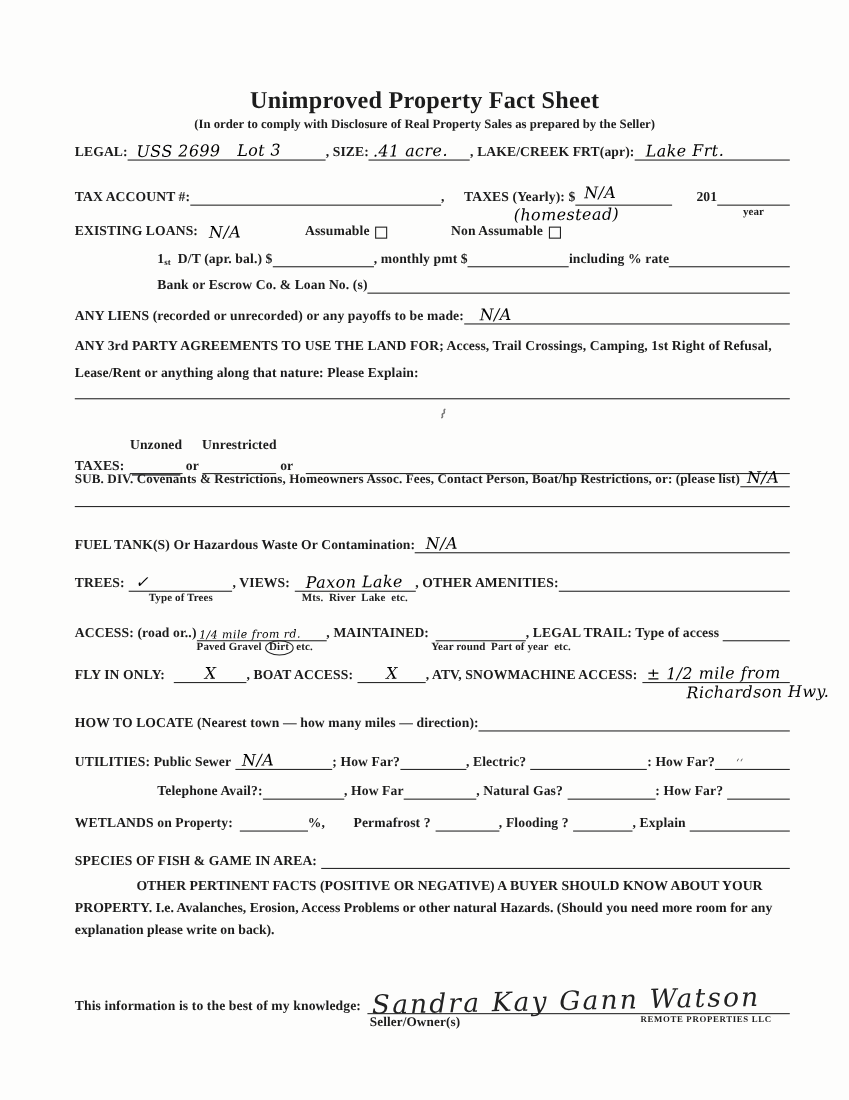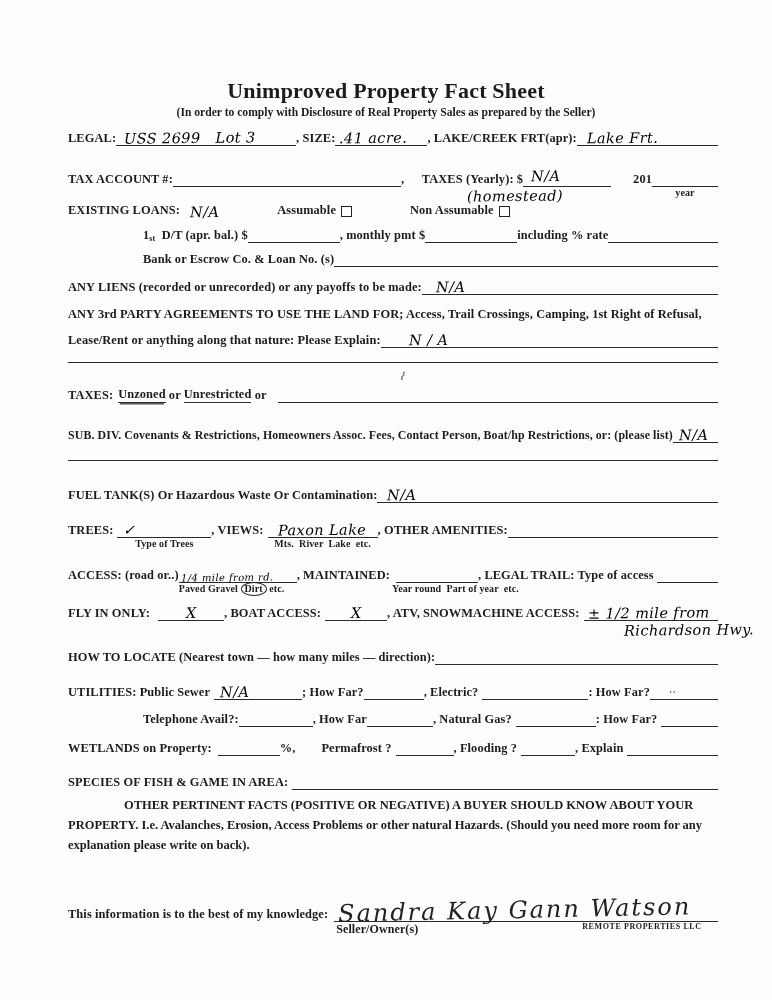--- a/index.html
+++ b/index.html
@@ -33,21 +33,21 @@
     white-space:pre; color:#1c1c1c; margin-top:1px;
   }
   .sub-c { left:50%; transform:translateX(-50%); }
   .above { position:absolute; bottom:100%; margin-bottom:1px; }
   .below { position:absolute; top:100%; margin-top:2px; }
   .cb {
     display:inline-block; width:9px; height:9px;
     border:1.4px solid #222; margin:0 0 1px 5px;
   }
   .circled { border:1.2px solid #222; border-radius:50%; padding:0 3px 1px 3px;font-family:Liberation Serif, serif; }
-  .uline { border-bottom:1.6px solid #333; padding-bottom:0px; }
+  .uline { border-bottom:1.6px solid #333; padding-bottom:18px;margin-top:10px; }
   .u2 { box-shadow:0 3.5px 0 -2px #555; }
   .title-wrap { position:absolute; left:0; right:0; text-align:center; }
   .title { font-size:22px; font-weight:bold; letter-spacing:.2px; }
   .subtitle { font-size:11.6px; font-weight:bold; margin-top:2px; }
   .para {
     position:absolute; left:68px; right:56px;
     font-weight:bold; font-size:12.5px; line-height:1.6;
     text-indent:56px; white-space:normal;
   }
   .sig {
@@ -137,23 +137,20 @@
     <span class="line grow">
       <span class="hw" style="margin-left:14px">N/A</span>
     </span>
   </div>
 
   <div class="row" style="top:307px">
     <span class="lbl">ANY 3rd PARTY AGREEMENTS TO USE THE LAND FOR; Access, Trail Crossings, Camping, 1st Right of Refusal,</span>
   </div>
   <div class="row" style="top:332px">
     <span class="lbl">Lease/Rent or anything along that nature: Please Explain:</span>
-    <span class="line grow">
-      <span class="hw" style="margin-left:28px">N / A</span>
-    </span>
   </div>
   <div class="row" style="top:350px">
     <span class="line grow" style="min-height:12px"></span>
   </div>
   <span class="artifact" style="top:370px; left:400px">⌇</span>
 
   <div class="row" style="top:387px">
     <span class="lbl">TAXES:</span>
     <span style="width:5px"></span>
     <span class="lbl uline u2">Unzoned</span>

